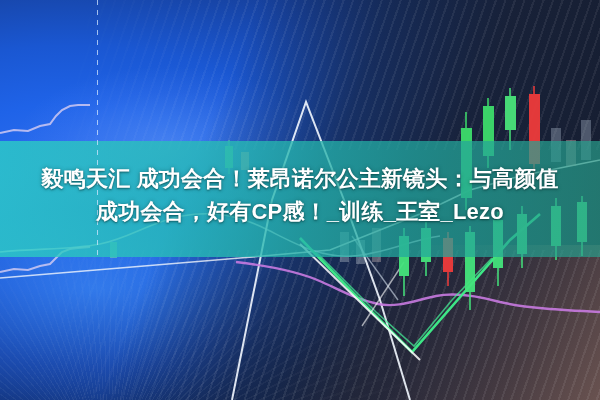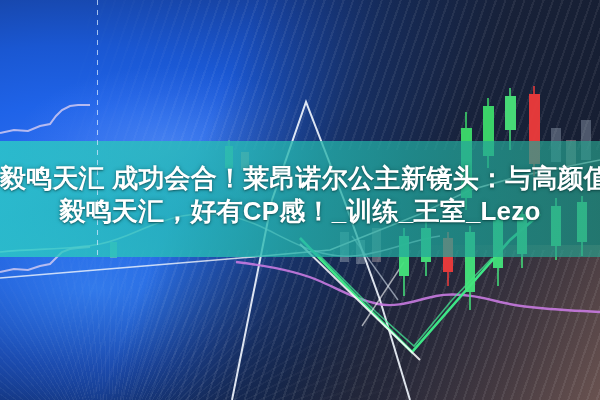--- a/index.html
+++ b/index.html
@@ -88,21 +88,21 @@
       rgba(210,230,255,.75) 0px, rgba(210,230,255,.75) 5px,
       rgba(210,230,255,0) 5px, rgba(210,230,255,0) 10px);
   }
 
   
   .caption{
     position:absolute;left:0;right:0;top:162px;
     text-align:center;
     color:#ffffff;
     font-weight:700;
-    font-size:26px;
+    font-size:22px;
     line-height:33px;
     letter-spacing:.2px;
     text-shadow:0 1px 2px rgba(0,40,40,.55), 0 0 4px rgba(0,50,50,.35);
     white-space:nowrap;
   }
   .caption .l1{display:block;}
   .caption .l2{display:block;}
 </style>
 </head>
 <body>
@@ -215,16 +215,16 @@
       </g>
     </svg>
   </div>
 
   <div class="teal-band warm-right"></div>
 
   <div class="cursor-line"></div>
 
   <div class="caption">
     <span class="l1">毅鸣天汇 成功会合！莱昂诺尔公主新镜头：与高颜值</span>
-    <span class="l2">毅鸣天汇，好有CP感！_训练_王室_Lezo</span>
+    <span class="l2">成功会合，好有CP感！_训练_王室_Lezo</span>
   </div>
 
 </div>
 
 </body></html>

